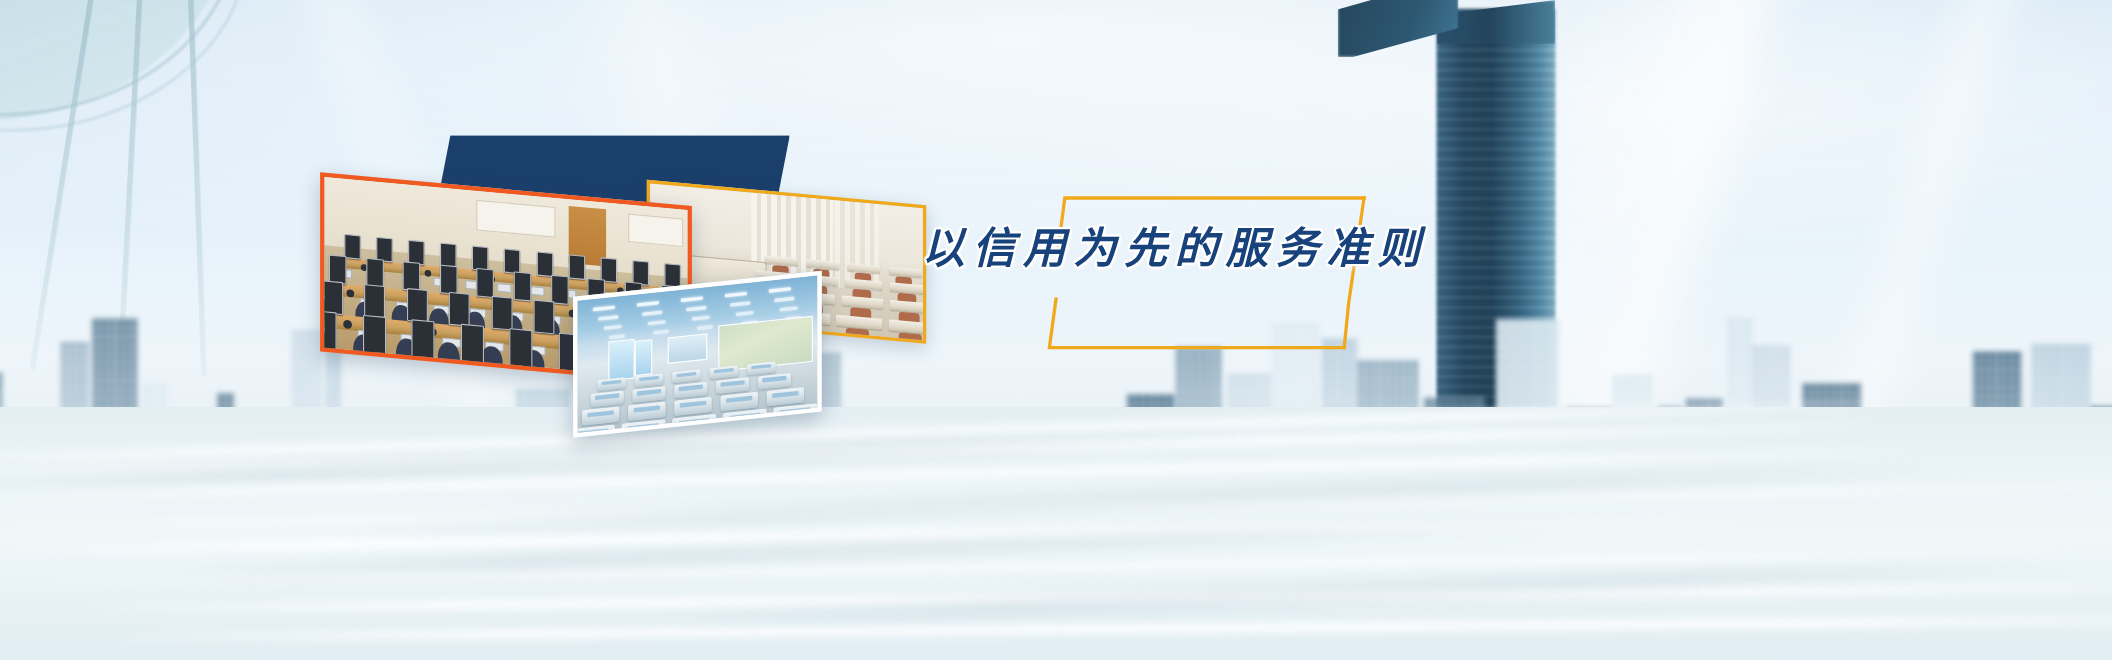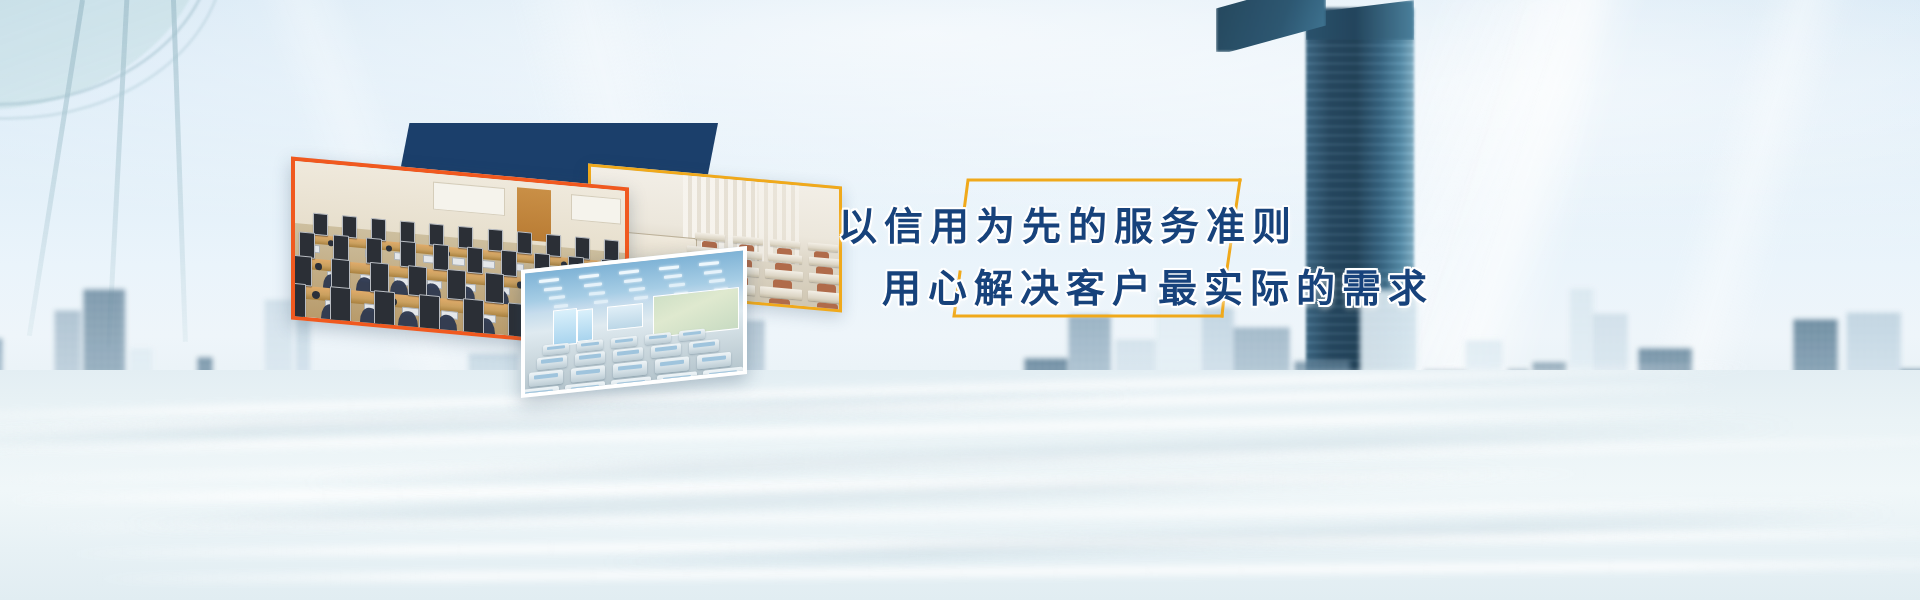--- a/index.html
+++ b/index.html
@@ -426,20 +426,21 @@
     text-shadow:
       -1.6px -1.6px 0 #ffffff,
        1.6px -1.6px 0 #ffffff,
       -1.6px  1.6px 0 #ffffff,
        1.6px  1.6px 0 #ffffff,
        0 -2px 0 #ffffff,
        0  2px 0 #ffffff,
       -2px 0 0 #ffffff,
        2px 0 0 #ffffff,
        0 3px 6px rgba(255,255,255,0.75);
+    font-style: italic;
   }
   .slogan-line.line-2 { padding-left: 44px; }
 </style>
 </head>
 <body>
 
 <div class="banner">
 
   <div class="sky-glow"></div>
 
@@ -852,16 +853,15 @@
       <path id="dfA" d="M 22 58 L 28 12 L 300 12" stroke="#f0a91b" stroke-width="3" fill="none" stroke-linecap="square" stroke-linejoin="miter"></path>
 
       <path id="dfB" d="M 300 12 L 286 108 L 282 148" stroke="#f0a91b" stroke-width="3" fill="none" stroke-linecap="square" stroke-linejoin="miter"></path>
 
       <path id="dfC" d="M 282 148 L 14 148 L 20 104" stroke="#f0a91b" stroke-width="3" fill="none" stroke-linecap="square" stroke-linejoin="miter"></path>
     </svg>
   </div>
 
   <div class="slogan">
     <div class="slogan-line line-1">以信用为先的服务准则</div>
-    <div class="slogan-line line-2">用心解决客户最实际的需求</div>
   </div>
 
 </div>
 
 </body></html>

